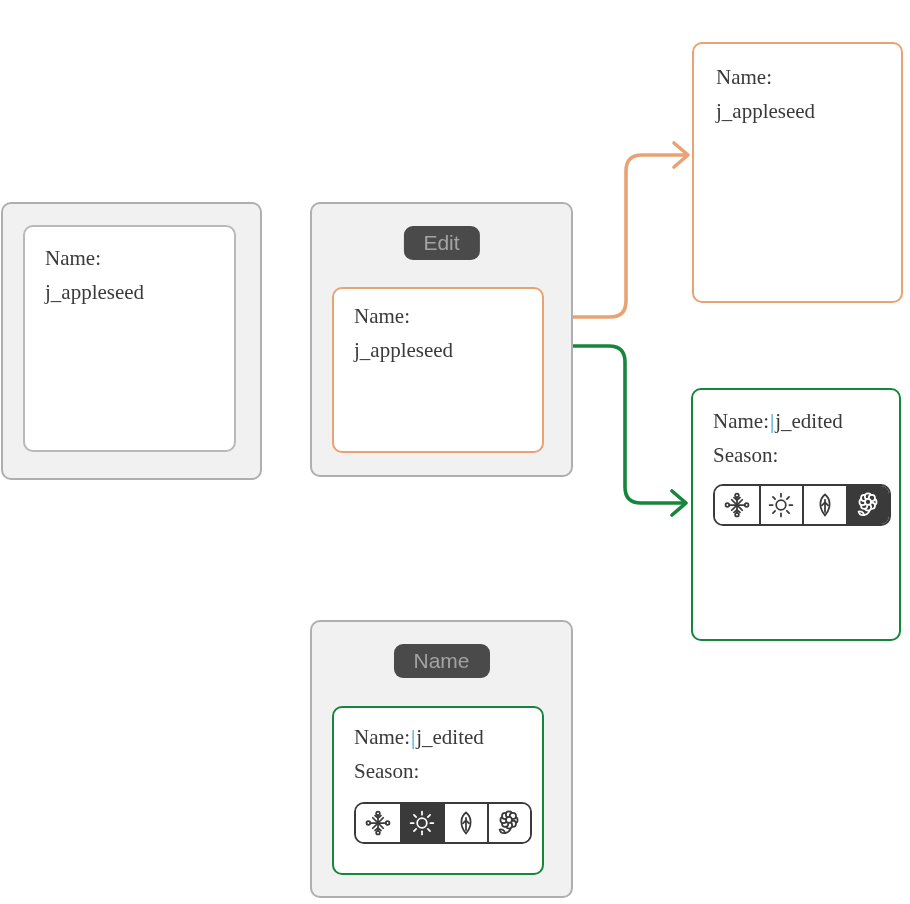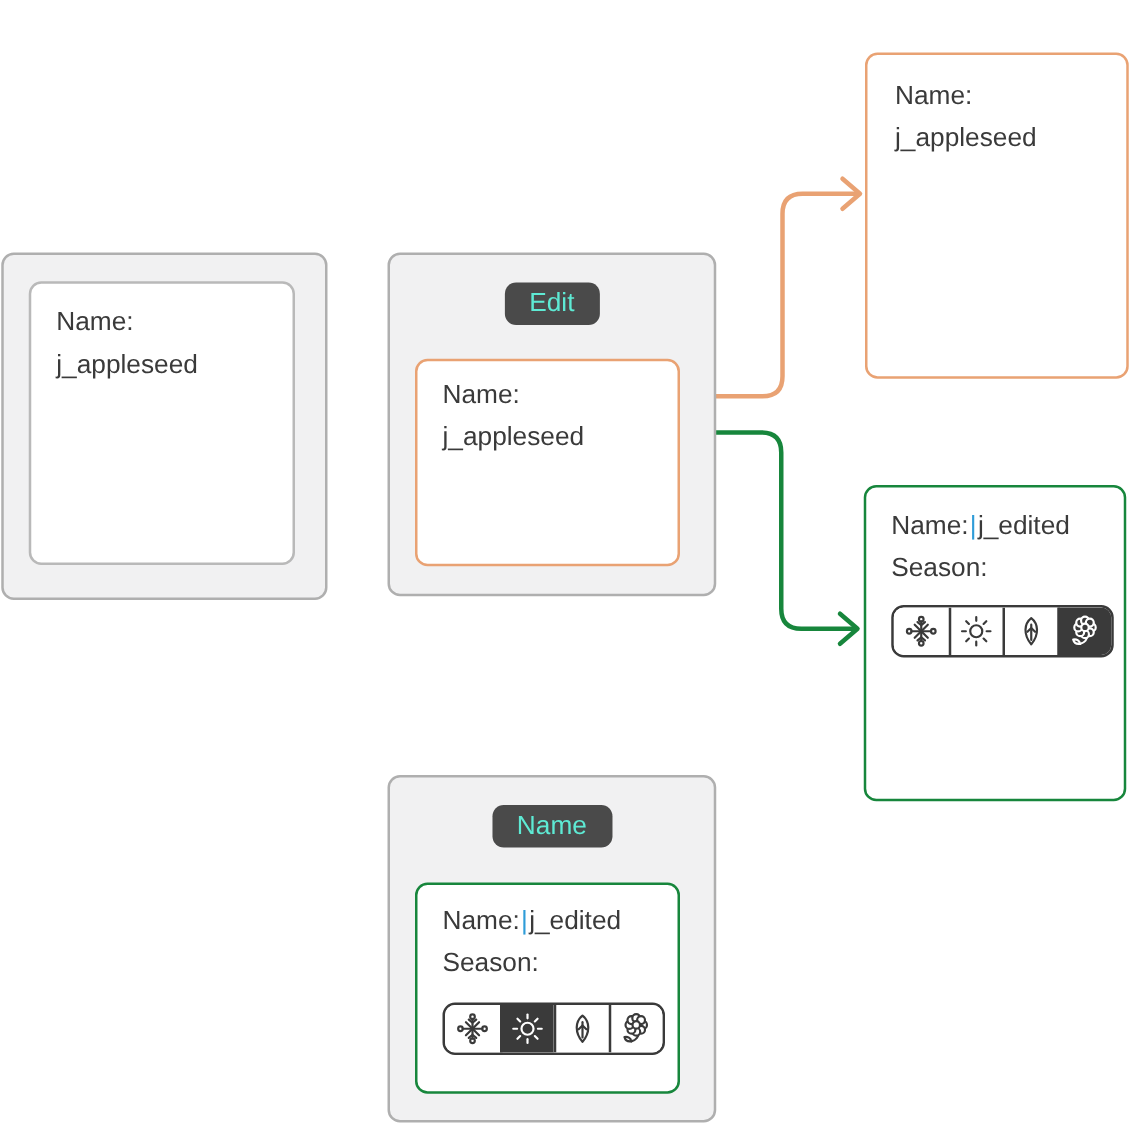--- a/index.html
+++ b/index.html
@@ -7,25 +7,25 @@
   .canvas{position:relative;width:910px;height:904px;background:#fff;overflow:hidden;}
 
   
   .state-card{position:absolute;background:#F1F1F2;border:2px solid #AFAFAF;border-radius:10px;}
   
   .field-box{position:absolute;background:#fff;border-radius:10px;box-sizing:border-box;padding:12px 0 0 20px;}
   .field-box.gray{border:2px solid #B9B9B9;}
   .field-box.orange{border:2px solid #E9A273;}
   .field-box.green{border:2px solid #17863C;}
 
-  .line{font-size:21px;line-height:34px;white-space:nowrap;}
+  .line{font-size:21px;line-height:34px;white-space:nowrap;font-family:Liberation Serif, serif;}
   .cursor{color:#2F9CD8;margin:0 1px;font-weight:400;}
 
   .mode-btn{position:absolute;left:50%;transform:translateX(-50%);
-    background:#4A4A4A;color:#5eead4;border:none;border-radius:9px;
+    background:#4A4A4A;color:#a3a3a3;border:none;border-radius:9px;
     font-family:"Liberation Sans", sans-serif;font-size:21px;line-height:28px;
     padding:3px 20px;cursor:pointer;}
 
   
   .result-card{position:absolute;background:#fff;border-radius:10px;box-sizing:border-box;}
   .result-card.orange{border:2px solid #E9A273;}
   .result-card.green{border:2px solid #17863C;}
 
   
   .seg{display:inline-flex;border:2px solid #3A3A3A;border-radius:10px;overflow:hidden;background:#fff;margin-top:12px;}

